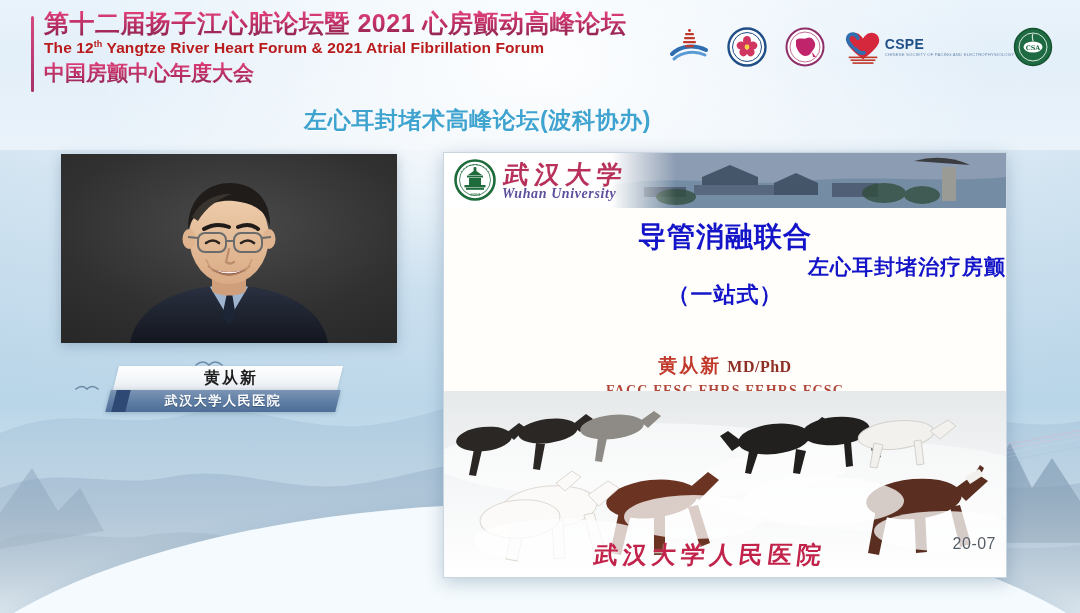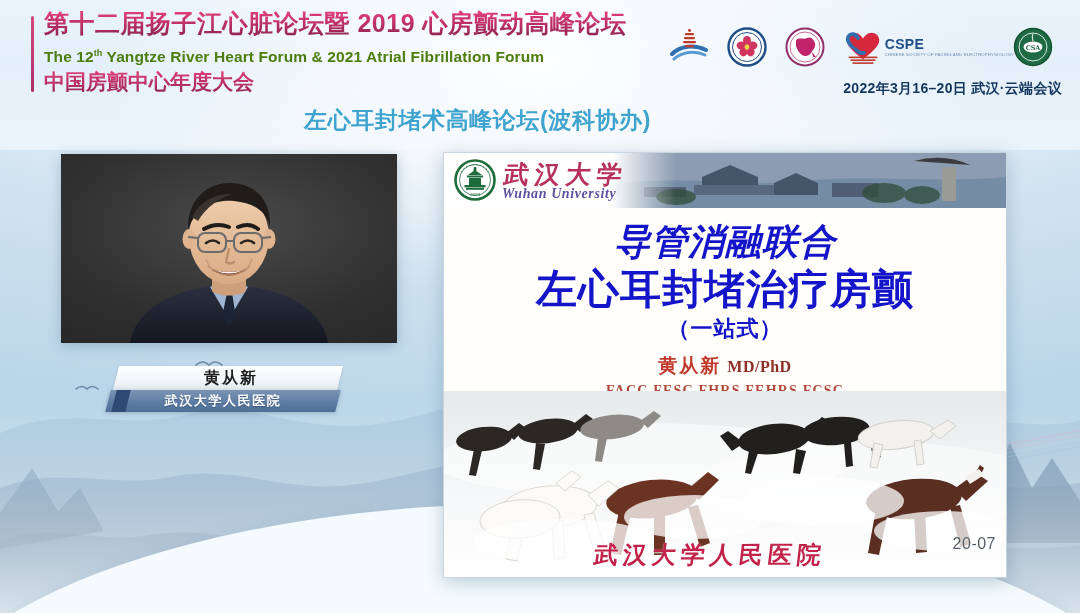--- a/index.html
+++ b/index.html
@@ -47,22 +47,22 @@
   .hdr-bar{position:absolute;left:31px;top:16px;width:3px;height:76px;
     background:linear-gradient(180deg,#d44a7e,#a8306a);border-radius:2px;}
   .hdr-texts{position:absolute;left:44px;top:10px;}
   .t-cn1{
     font-size:25px;font-weight:bold;letter-spacing:.5px;line-height:1.08;
     background:linear-gradient(180deg,#e4407a 0%,#b92f64 55%,#8e2450 100%);
     -webkit-background-clip:text;background-clip:text;color:transparent;
     white-space:nowrap;
   }
   .t-en{
-    font-size:15.5px;font-weight:bold;line-height:1.3;margin-top:10px;
-    color:#4d7c0f;white-space:nowrap;letter-spacing:.1px;
+    font-size:15.5px;font-weight:bold;line-height:1.3;margin-top:1px;
+    color:#b91c1c;white-space:nowrap;letter-spacing:.1px;
   }
   .t-en sup{font-size:9px;vertical-align:super;}
   .t-cn2{
     font-size:21px;font-weight:bold;line-height:1.25;margin-top:2px;
     background:linear-gradient(180deg,#e4407a 0%,#b62f63 60%,#8e2450 100%);
     -webkit-background-clip:text;background-clip:text;color:transparent;
     white-space:nowrap;
     font-family:Liberation Serif, serif;
   }
 
@@ -142,22 +142,22 @@
     text-shadow:0 1px 1px rgba(255,255,255,.8);}
   .wu-en{position:absolute;left:58px;top:33px;font-size:14px;
     font-family:"Liberation Serif","DejaVu Serif",serif;font-style:italic;font-weight:bold;
     color:#5d4f9e;letter-spacing:.6px;}
 
   .slide-body{position:absolute;left:0;top:55px;width:562px;height:183px;background:#fffefb;}
   .slide-title{
     position:absolute;left:0;top:12px;width:562px;text-align:center;
     color:#1414c8;font-weight:bold;line-height:1.22;letter-spacing:1px;
   }
-  .st-l1{font-size:36px;font-style:italic;}
-  .st-l2{font-size:41px;}
+  .st-l1{font-size:28px;}
+  .st-l2{font-size:21px;text-align:right;}
   .st-l3{font-size:22px;margin-top:2px;}
   .author{position:absolute;left:0;top:145px;width:562px;text-align:center;}
   .au-name{font-size:19px;font-weight:bold;color:#c0392b;letter-spacing:2px;}
   .au-deg{font-size:16px;font-weight:bold;color:#8e2f26;letter-spacing:.5px;margin-left:6px;
     font-family:"Liberation Serif","DejaVu Serif",serif;}
   .au-fellow{font-size:14px;font-weight:bold;color:#b0473a;letter-spacing:1.2px;margin-top:4px;
     font-family:"Liberation Serif","DejaVu Serif",serif;}
 
   .horses{position:absolute;left:0;top:238px;width:562px;height:186px;overflow:hidden;
     background:linear-gradient(180deg,#eef1f3 0%,#f7f8f9 45%,#ffffff 100%);}
@@ -235,21 +235,21 @@
     <i style="background:#a6c2da;opacity:.6"></i>
   </div>
 
   <div class="sweep2"></div>
   <div class="sweep"></div>
 
   <div class="header">
     <div class="hdr-bar"></div>
 
     <div class="hdr-texts">
-      <div class="t-cn1">第十二届扬子江心脏论坛暨 2019 心房颤动高峰论坛</div>
+      <div class="t-cn1">第十二届扬子江心脏论坛暨 2021 心房颤动高峰论坛</div>
       <div class="t-en"><span>The 12</span><sup>th</sup><span> Yangtze River Heart Forum &amp; 2021 Atrial Fibrillation Forum</span></div>
       <div class="t-cn2">中国房颤中心年度大会</div>
     </div>
 
     <div class="logos">
       <div class="logo">
         <svg width="42" height="42" viewBox="0 0 42 42" xmlns="http://www.w3.org/2000/svg">
           <path d="M4,28 C12,20 26,18 38,24" stroke="#2f6fb0" stroke-width="4" fill="none" stroke-linecap="round"></path>
           <path d="M6,33 C14,26 27,24 37,29" stroke="#5b9bd5" stroke-width="3" fill="none" stroke-linecap="round"></path>
           <g fill="#c0392b">
@@ -314,21 +314,20 @@
         <svg width="40" height="40" viewBox="0 0 40 40" xmlns="http://www.w3.org/2000/svg">
           <circle cx="20" cy="20" r="18.5" fill="#1e6b43" stroke="#14512f" stroke-width="1.4"></circle>
           <circle cx="20" cy="20" r="14" fill="none" stroke="#d8e8dd" stroke-width="1"></circle>
           <ellipse cx="20" cy="20" rx="9.5" ry="5.5" fill="#fff"></ellipse>
           <text x="20" y="22.6" font-size="6.4" font-family="DejaVu Serif, serif" font-weight="bold" fill="#1e6b43" text-anchor="middle">CSA</text>
           <path d="M20,7 C18,10 20,12 20,14" stroke="#d8e8dd" stroke-width="1.2" fill="none"></path>
         </svg>
       </div>
     </div>
 
-    <div class="date-line">2022年3月16–20日  武汉·云端会议</div>
   </div>
 
   <div class="session-title">左心耳封堵术高峰论坛(波科协办)</div>
 
   <div class="video">
     <div class="vid-bg"></div>
     <div class="portrait">
       <svg width="230" height="176" viewBox="0 0 230 176" xmlns="http://www.w3.org/2000/svg">
         <defs>
           <linearGradient id="skin" x1="0" y1="0" x2="0" y2="1">

